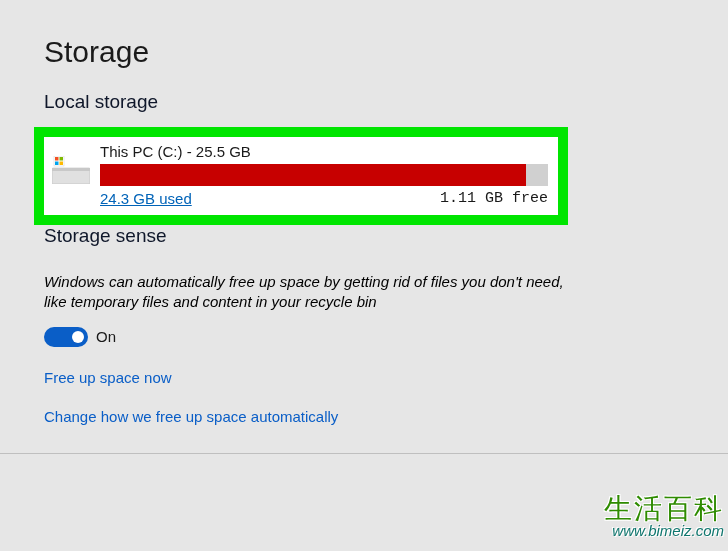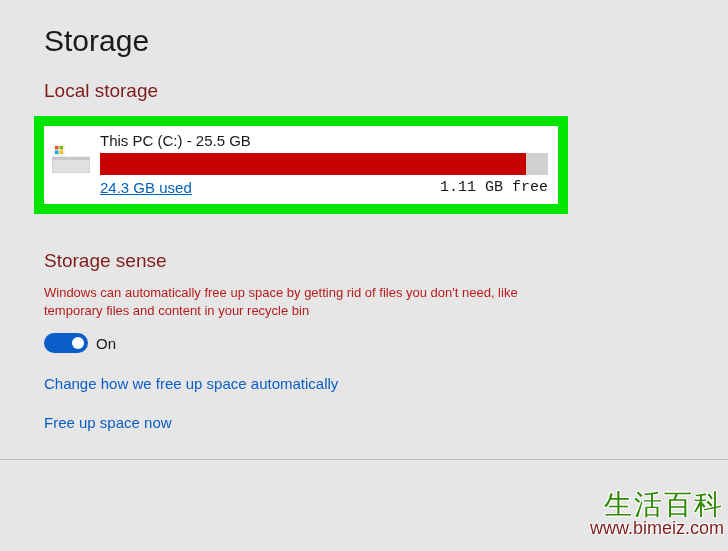--- a/index.html
+++ b/index.html
@@ -9,44 +9,43 @@
       font-family: "Segoe UI", -apple-system, sans-serif;
     }
     body {
       background: #e6e6e6;
       width: 728px;
       height: 551px;
       overflow: hidden;
       position: relative;
     }
     .page {
-      padding: 24px 44px 0 44px;
+      padding: 35px 44px 0 44px;
     }
     .page-title {
       font-size: 30px;
       font-weight: 300;
       color: #1a1a1a;
       margin-bottom: 22px;
     }
     .section-heading {
       font-size: 19px;
       font-weight: 400;
-      color: #7f1d1d;
+      color: #0f172a;
       margin-bottom: 14px;
     }
     .section-heading.tight {
-      margin-bottom: 12px;
+      margin-bottom: 25px;
     }
     .highlight-wrap {
       background: #00e500;
       padding: 10px;
       margin-left: -10px;
       margin-right: 0;
       width: 534px;
-      margin-bottom: 36px;
     }
     .drive-card {
       background: #ffffff;
       display: flex;
       align-items: flex-start;
       padding: 6px 10px 8px 6px;
       cursor: pointer;
     }
     .drive-icon-wrap {
       width: 42px;
@@ -90,25 +89,26 @@
       text-decoration: underline;
     }
     .drive-free {
       color: #1a1a1a;
       font-family: Liberation Mono, monospace;
     }
     .storage-sense {
       margin-bottom: 28px;
     }
     .sense-desc {
-      font-size: 13px;
-      color: #b91c1c;
+      font-size: 15px;
+      color: #000000;
       line-height: 1.35;
       margin-bottom: 14px;
       max-width: 530px;
+      font-style: italic;
     }
     .toggle-row {
       display: flex;
       align-items: center;
       gap: 8px;
       margin-bottom: 22px;
     }
     .toggle {
       width: 44px;
       height: 20px;
@@ -156,24 +156,25 @@
     .wm-top {
       font-family: "SimSun", serif;
       font-size: 28px;
       color: #2e8b00;
       text-shadow: 1px 1px 0 #fff, -1px -1px 0 #fff, 1px -1px 0 #fff, -1px 1px 0 #fff;
       letter-spacing: 2px;
       line-height: 1;
     }
     .wm-bottom {
       font-family: Arial, sans-serif;
-      font-size: 18px;
-      color: #7f1d1d;
+      font-size: 15px;
+      color: #0f766e;
       text-shadow: 1px 1px 0 #fff, -1px -1px 0 #fff;
       line-height: 1.1;
+      font-style: italic;
     }
   </style>
 </head>
 <body>
 
 <div class="page">
   <h1 class="page-title">Storage</h1>
 
   <h2 class="section-heading">Local storage</h2>
 
@@ -205,22 +206,22 @@
 
   <div class="storage-sense">
     <h2 class="section-heading tight">Storage sense</h2>
     <p class="sense-desc">Windows can automatically free up space by getting rid of files you don't need, like temporary files and content in your recycle bin</p>
     <div class="toggle-row">
       <div class="toggle">
         <div class="toggle-thumb"></div>
       </div>
       <span class="toggle-label">On</span>
     </div>
+    <a class="link">Free up space now</a>
     <a class="link">Change how we free up space automatically</a>
-    <a class="link">Free up space now</a>
   </div>
 
   <hr class="divider">
 
 </div>
 
 <div class="watermark">
   <div class="wm-top">生活百科</div>
   <div class="wm-bottom">www.bimeiz.com</div>
 </div>

